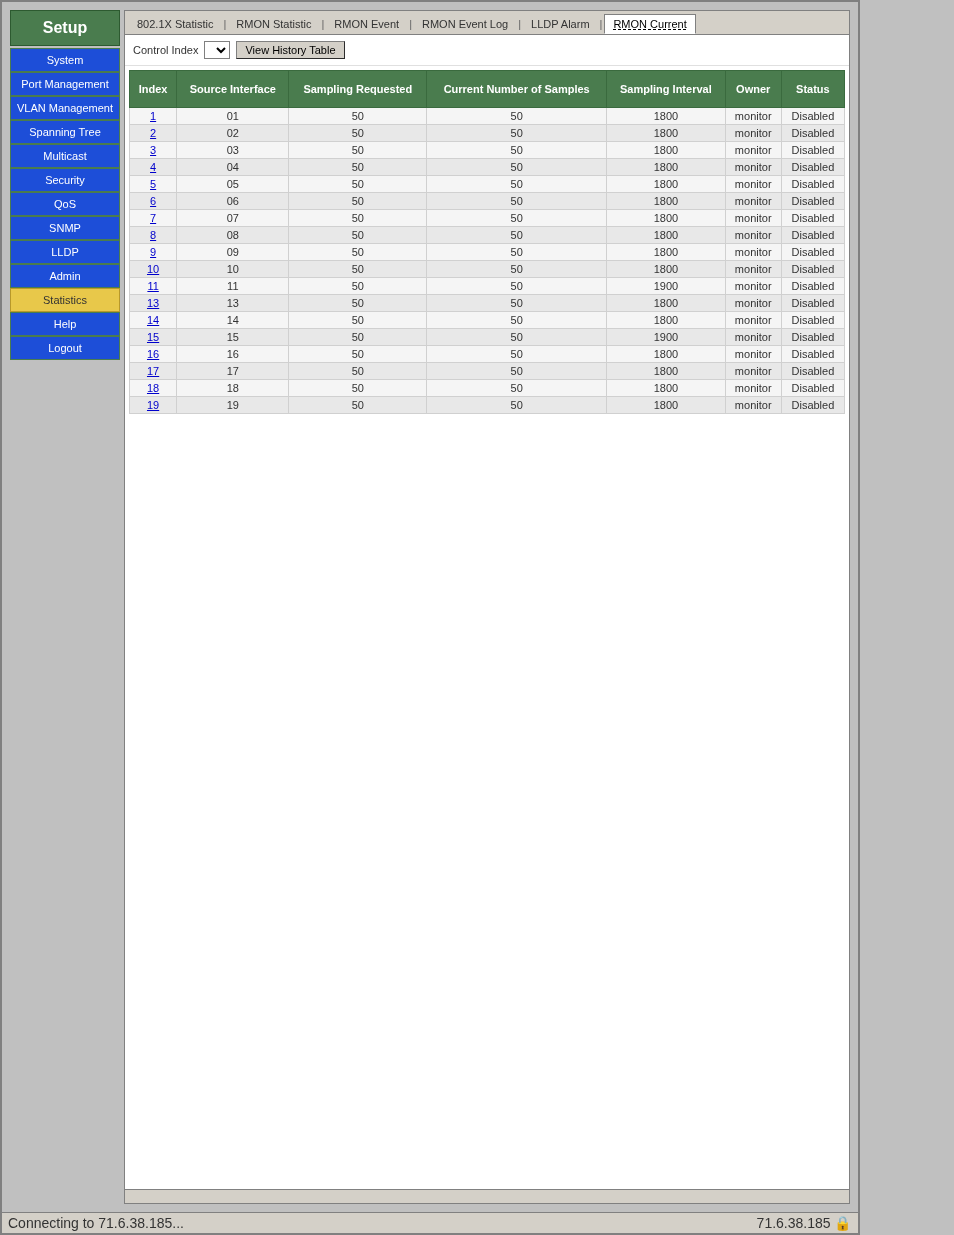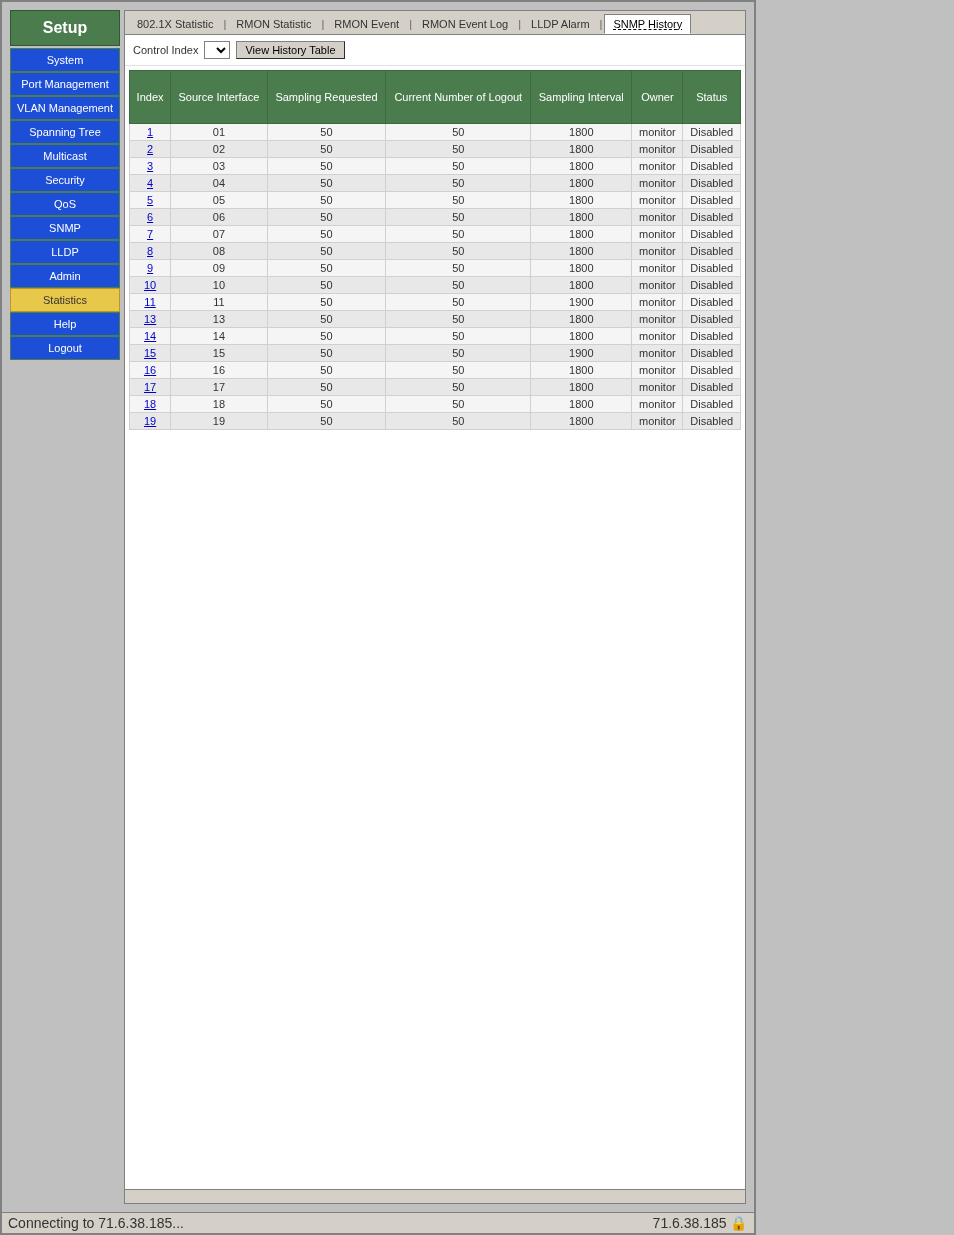--- a/index.html
+++ b/index.html
@@ -7,21 +7,21 @@
       font-family: Arial, Helvetica, sans-serif;
       font-size: 12px;
       background: #c0c0c0;
       width: 954px;
       min-height: 1235px;
     }
 
     .browser-chrome {
       background: #d4d0c8;
       border: 2px solid #808080;
-      width: 756px;
+      width: 860px;
       min-height: 1235px;
       display: flex;
       flex-direction: column;
       justify-content: space-between;
     }
 
     .main-layout {
       display: flex;
       flex: 1;
       background: #c0c0c0;
@@ -152,24 +152,24 @@
       border-collapse: collapse;
       font-size: 11px;
     }
 
     thead tr {
       background: #4a7c4e;
       color: white;
     }
 
     thead th {
-      padding: 20px 6px;
+      padding: 12px 6px;
       text-align: center;
       border: 1px solid #3a6a3e;
-      font-weight: normal;
+      font-weight: bold;
       white-space: nowrap;
     }
 
     tbody tr:nth-child(odd) {
       background: #f5f5f5;
     }
 
     tbody tr:nth-child(even) {
       background: #e8e8e8;
     }
@@ -250,39 +250,39 @@
           <span class="tab-item">802.1X Statistic</span>
           <span class="tab-separator">|</span>
           <span class="tab-item">RMON Statistic</span>
           <span class="tab-separator">|</span>
           <span class="tab-item">RMON Event</span>
           <span class="tab-separator">|</span>
           <span class="tab-item">RMON Event Log</span>
           <span class="tab-separator">|</span>
           <span class="tab-item">LLDP Alarm</span>
           <span class="tab-separator">|</span>
-          <span class="tab-item active">SNMP History</span>
+          <span class="tab-item active">RMON Current</span>
         </div>
 
       <div class="control-row">
         <span class="control-label">Control Index</span>
         <select class="control-select">
           <option value=""></option>
         </select>
         <button class="view-btn">View History Table</button>
       </div>
 
       <div class="table-container">
         <table>
           <thead id="table-head">
               <tr>
                 <th>Index</th>
                 <th>Source Interface</th>
                 <th>Sampling Requested</th>
-                <th>Current Number of Logout</th>
+                <th>Current Number of Samples</th>
                 <th>Sampling Interval</th>
                 <th>Owner</th>
                 <th>Status</th>
               </tr>
             </thead>
           <tbody id="table-body">
               <tr>
                 <td><a href="#">1</a></td>
                 <td>01</td>
                 <td>50</td>

